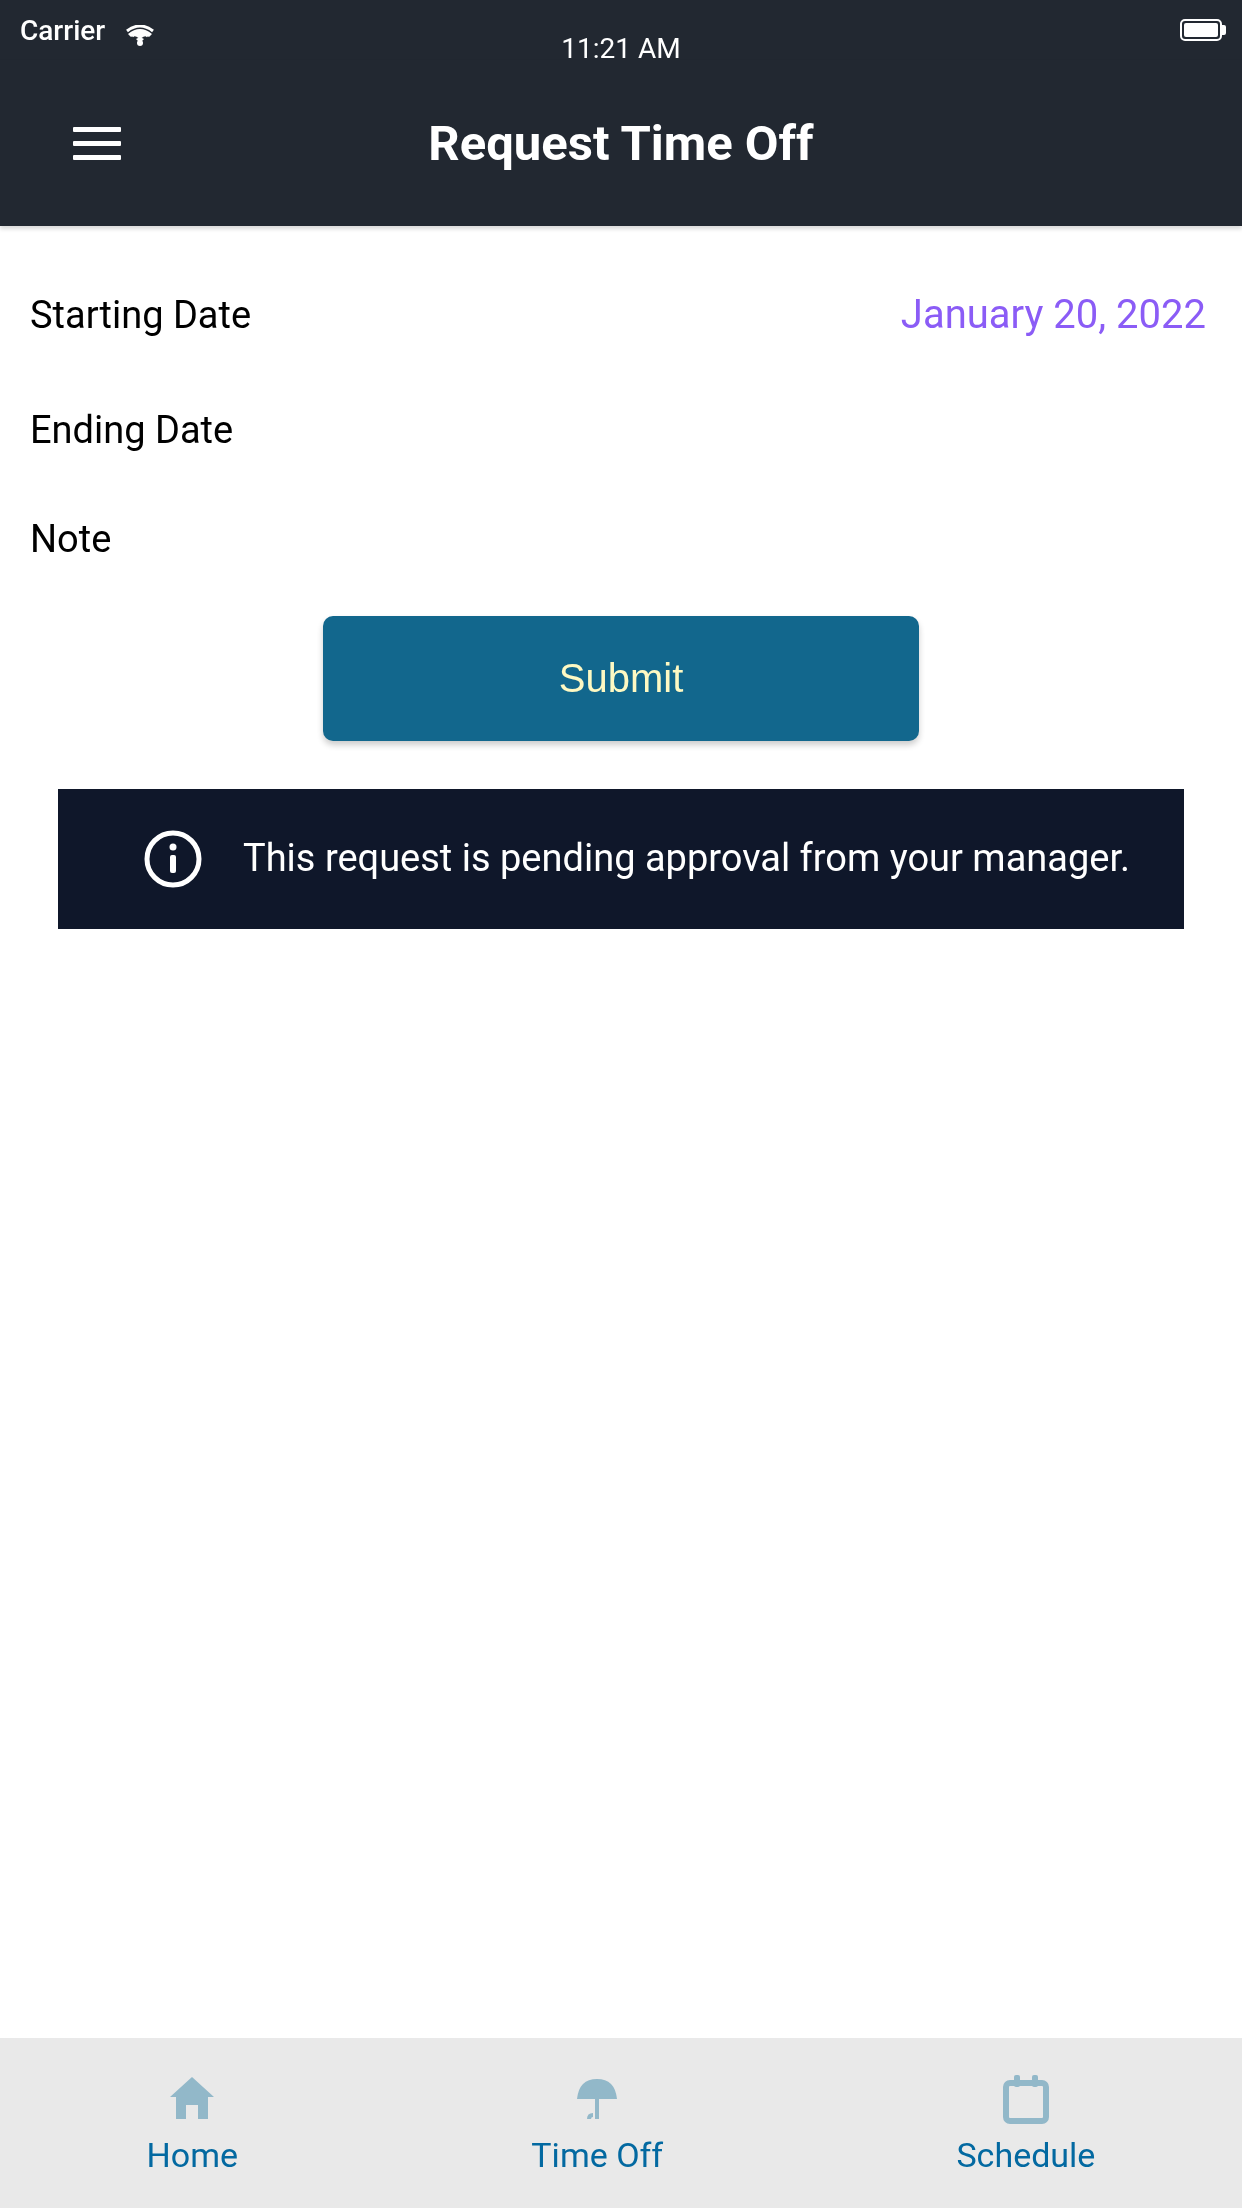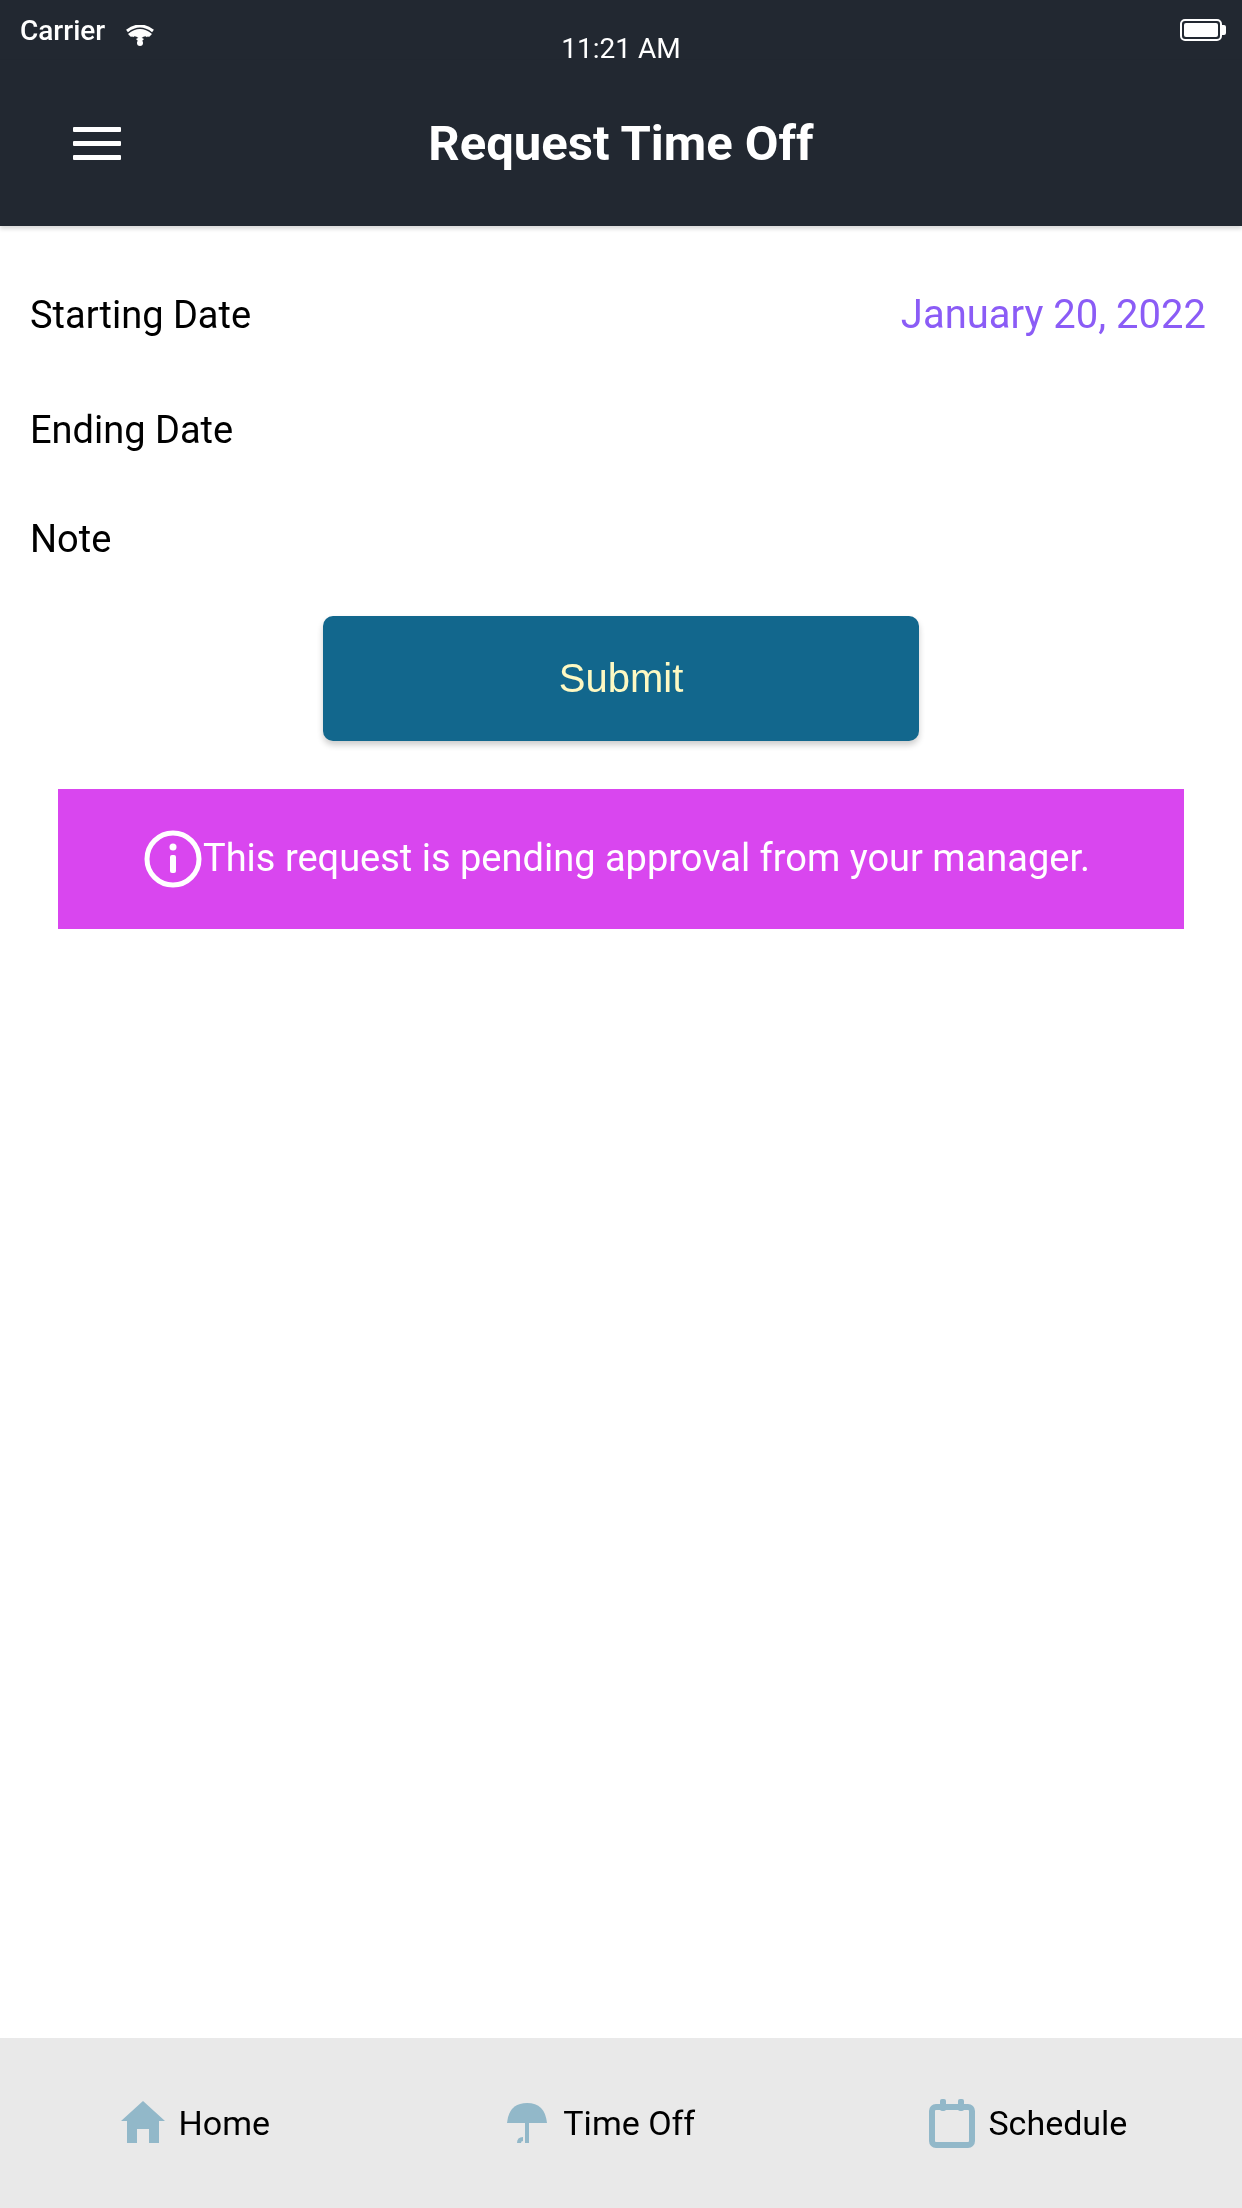--- a/index.html
+++ b/index.html
@@ -151,24 +151,25 @@
       border: none;
       border-radius: 10px;
       font-size: 40px;
       font-weight: 500;
       cursor: pointer;
       box-shadow: 0 4px 6px rgba(0,0,0,0.2);
     }
     
     .info-banner {
       margin: 48px 28px 0;
-      background: #d946ef;
+      background: #0f172a;
       padding: 40px 30px 40px 85px;
       display: flex;
       align-items: center;
+      gap: 40px;
     }
     
     .info-icon {
       flex-shrink: 0;
     }
     
     .info-text {
       color: white;
       font-size: 38px;
       font-weight: 400;
@@ -182,25 +183,25 @@
       right: 0;
       height: 170px;
       background: #e9e9e9;
       display: flex;
       justify-content: space-around;
       align-items: center;
     }
     
     .nav-item {
       display: flex;
-      flex-direction: row;
+      flex-direction: column;
       align-items: center;
       gap: 8px;
       cursor: pointer;
-      color: #000000;
+      color: #0369a1;
       text-align: right;
     }
     
     .nav-icon {
       width: 56px;
       height: 56px;
       display: flex;
       align-items: center;
       justify-content: center;
     }

